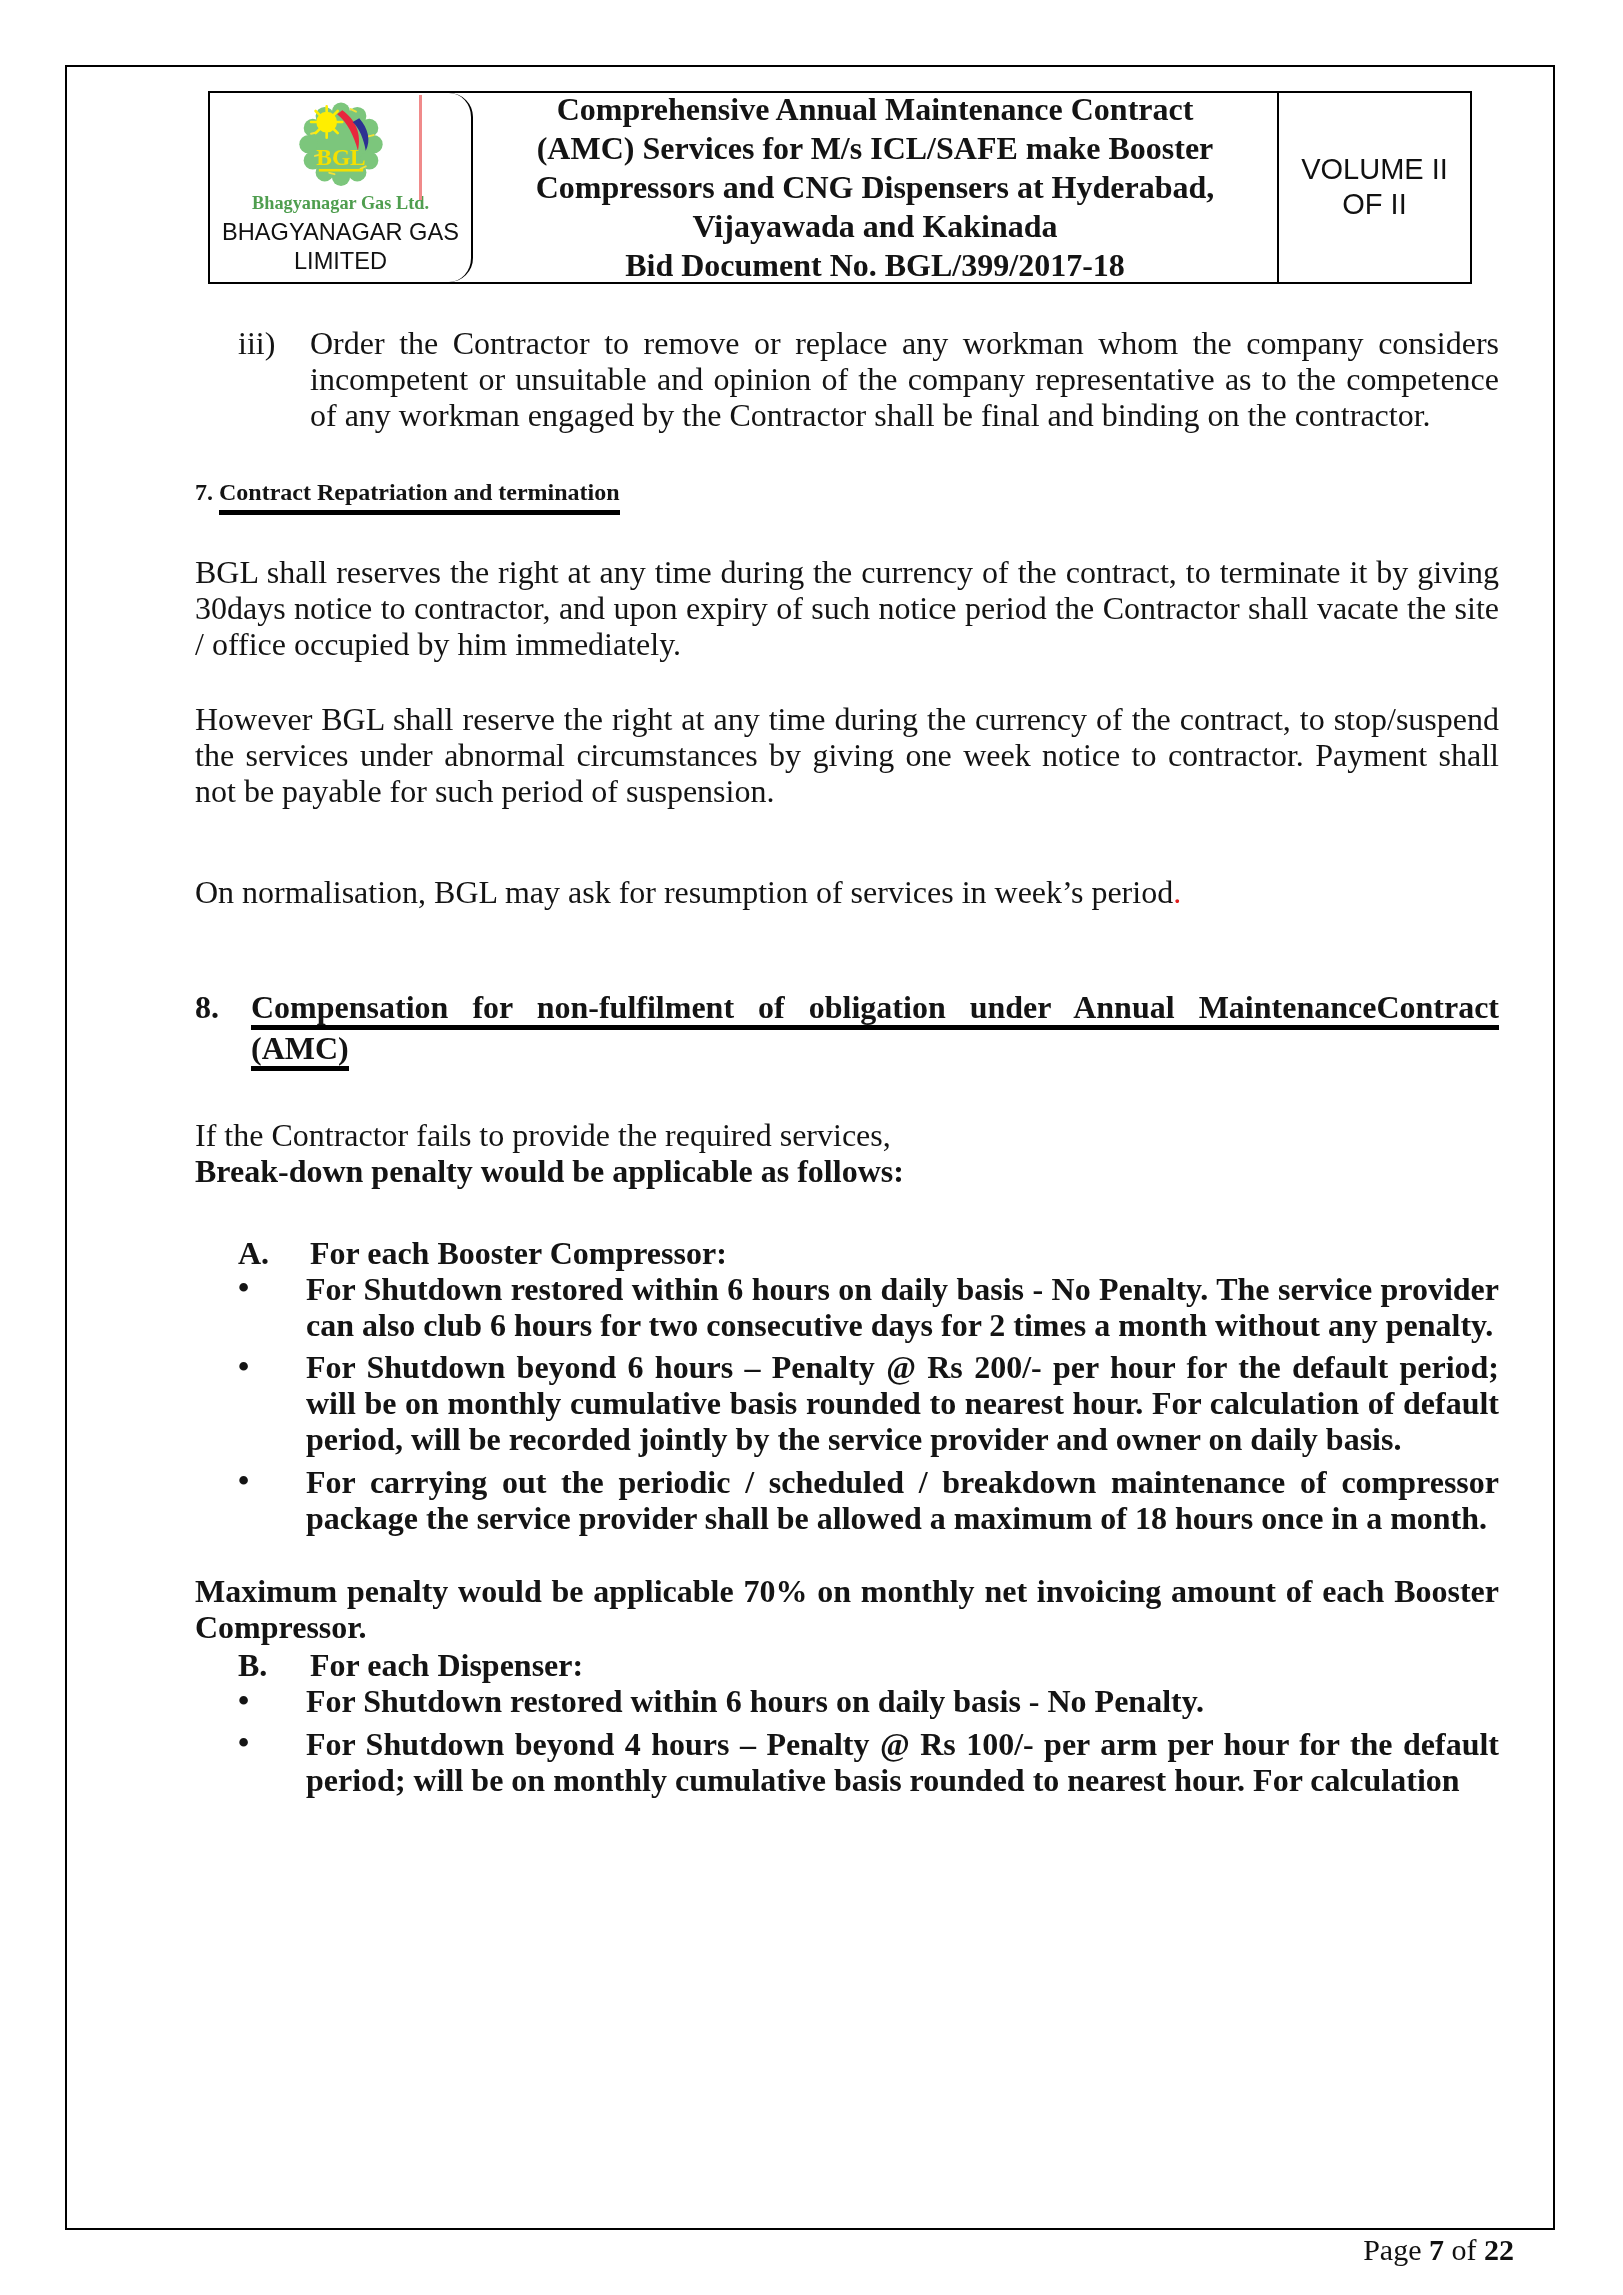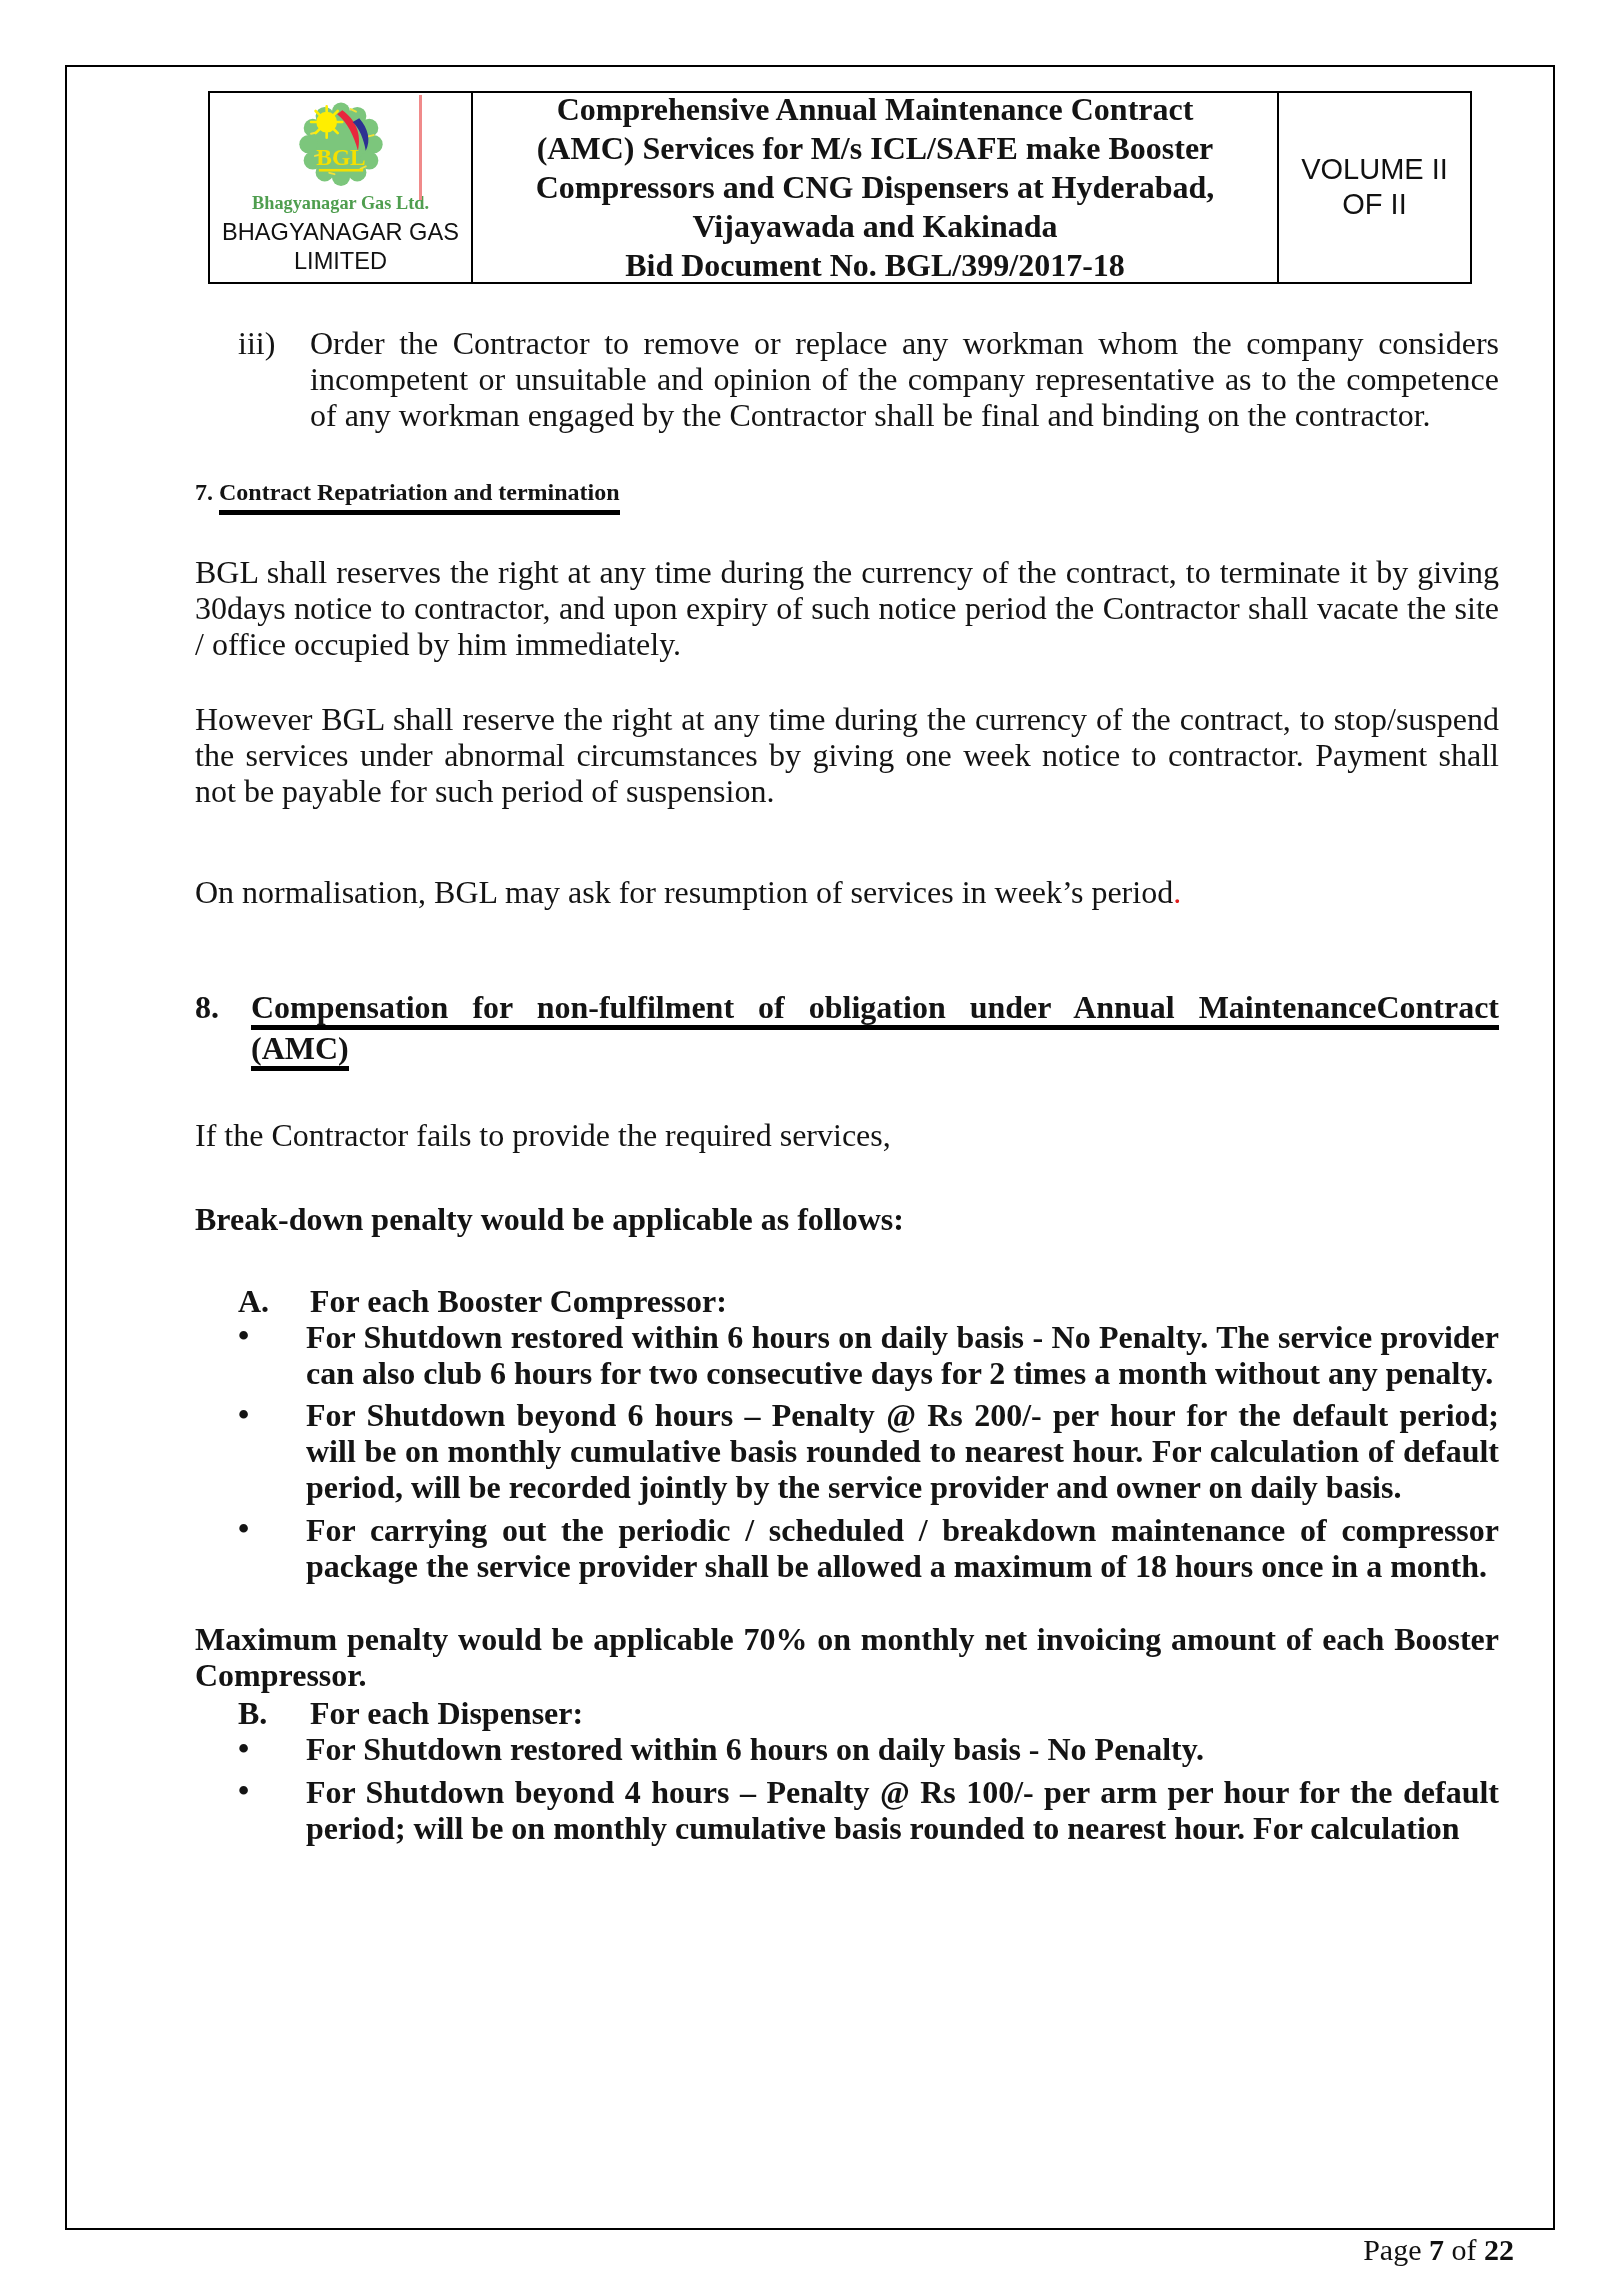--- a/index.html
+++ b/index.html
@@ -5,21 +5,21 @@
   html,body{margin:0;padding:0;background:#fff;}
   .page{position:relative;width:1623px;height:2295px;background:#ffffff;
         font-family:"Liberation Serif",serif;color:#141414;overflow:hidden;}
   .page-border{position:absolute;left:65px;top:65px;width:1490px;height:2165px;
         border:2.6px solid #000;box-sizing:border-box;padding:0 54px 0 128px;}
   
   .header-table{display:flex;margin:23.6px 0 0 13px;width:1264px;height:193px;
         border:2.6px solid #000;box-sizing:border-box;}
   .ht-cell{box-sizing:border-box;height:100%;}
   .cell-logo{width:263px;border-right:2.6px solid #000;position:relative;
-        display:flex;flex-direction:column;align-items:center;justify-content:flex-start;padding-top:3.9px;}
+        display:flex;flex-direction:column;align-items:center;justify-content:flex-start;padding-top:3.9px;border-radius:24px;}
   .cell-title{width:806px;border-right:2.6px solid #000;display:flex;flex-direction:column;
         align-items:center;justify-content:center;}
   .cell-volume{flex:1;display:flex;align-items:center;justify-content:center;text-align:center;}
   .title-line{font-size:32px;line-height:39px;font-weight:bold;white-space:nowrap;}
   .volume{font-family:"Liberation Sans",sans-serif;font-size:29px;line-height:35px;color:#111;}
   .logo-sub{font-size:18.3px;font-weight:bold;color:#4f9e4f;line-height:19.6px;margin-top:-1.3px;}
   .company{font-family:"Liberation Sans",sans-serif;font-size:23.6px;line-height:29px;
         color:#111;text-align:center;margin-top:3.9px;}
   .red-line{position:absolute;left:209px;top:2px;width:2.6px;height:105px;background:#f08a8a;}
   
@@ -32,21 +32,21 @@
   .h7 .u{display:inline-block;border-bottom:5.9px solid #000;}
   .h8{margin-top:79px;position:relative;padding-left:56px;font-size:32px;line-height:36px;font-weight:bold;}
   .h8 .marker{position:absolute;left:0;top:0;}
   .h8-line1{display:block;text-align:justify;text-align-last:justify;border-bottom:5.9px solid #000;}
   .h8-line2{display:inline-block;border-bottom:5.9px solid #000;}
   .mt-iii{margin-top:41px;}
   .mt-p1{margin-top:39px;}
   .mt-p2{margin-top:39px;}
   .mt-p3{margin-top:65px;}
   .mt-p4{margin-top:46px;}
-  .mt-p5{margin-top:48px;}
+  .mt-p5{}
   .mt-itemA{margin-top:46px;}
   .mt-ulA{margin-top:9.2px;}
   .mt-p6{margin-top:37px;}
   .mt-itemB{margin-top:2.6px;}
   .mt-ulB{margin-top:43px;}
   ul.blt{margin:0;padding:0 0 0 111px;list-style:none;}
   ul.blt li{position:relative;text-align:justify;font-weight:bold;margin-bottom:6.5px;}
   ul.blt li .bullet-marker{position:absolute;left:-68px;top:-1.3px;font-weight:bold;}
   .red{color:#e11d1d;}
   .footer{position:absolute;top:2233px;right:109px;font-size:30px;color:#111;}

